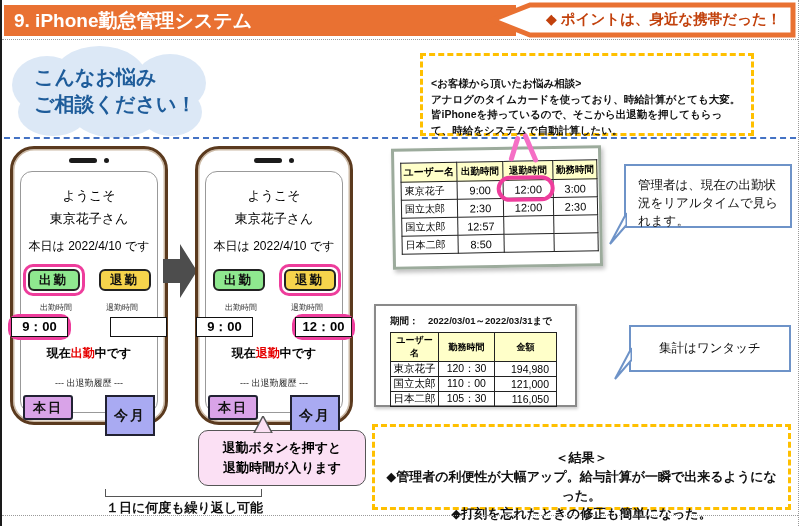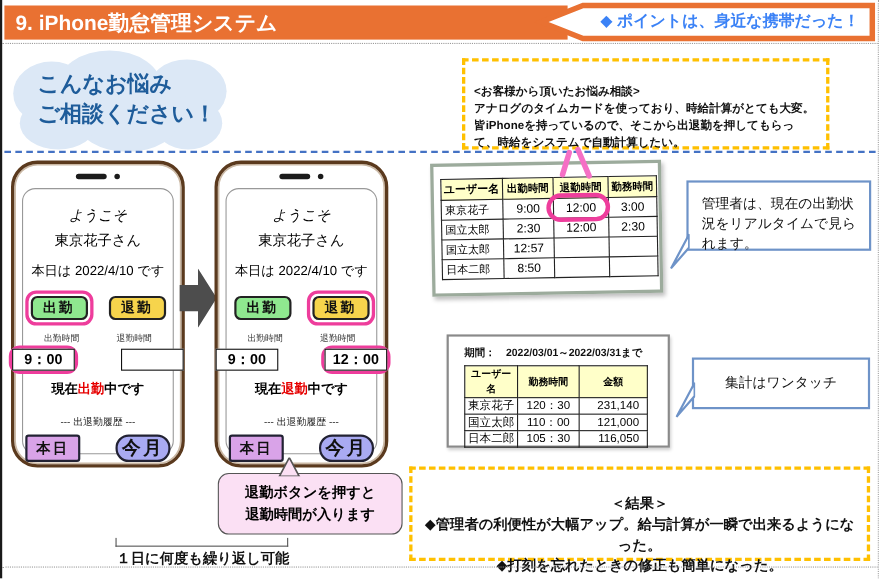--- a/index.html
+++ b/index.html
@@ -10,21 +10,21 @@
 
   
   .header-bar { position:absolute; left:2px; top:5px; width:512px; height:31px;
     background:var(--accent,#E97132); color:#fff; font-weight:bold; font-size:19px;
     display:flex; align-items:center; padding-left:10px; }
   .dotted-sep { position:absolute; left:0; right:0; border-top:1.5px dotted #9a9a9a; }
   .ribbon { position:absolute; left:484px; top:1px; width:313px; height:38px; }
   .ribbon svg { position:absolute; left:0; top:0; }
   .ribbon-text { position:absolute; left:48px; right:6px; top:0; bottom:2px;
     display:flex; align-items:center; justify-content:center;
-    font-size:14.5px; font-weight:bold; color:#3b82f6; }
+    font-size:14.5px; font-weight:bold; color:#c2410c; }
   .blue-sep { position:absolute; left:2px; right:2px; top:137px; border-top:2px dashed var(--blue_sep,#4472C4); }
 
   
   .cloud { position:absolute; left:10px; top:46px; width:205px; height:98px; }
   .cl { position:absolute; background:var(--cloud_bg,#DCE8F6); border-radius:50%; }
   .c1{left:0;top:10px;width:70px;height:58px}.c2{left:40px;top:0;width:95px;height:66px}
   .c3{left:122px;top:8px;width:72px;height:58px}.c4{left:128px;top:42px;width:62px;height:48px}
   .c5{left:58px;top:36px;width:92px;height:56px}.c6{left:6px;top:42px;width:70px;height:48px}
   .cloud-text { position:absolute; left:22px; top:18px; font-size:20px; font-weight:bold;
     color:var(--cloud_text,#1E5C9A); line-height:1.35; white-space:pre-line; }
@@ -36,21 +36,21 @@
 
   
   .phone { position:absolute; top:146px; width:158px; height:279px; background:#fff;
     border:3px solid var(--phone_border,#5B3A1E); border-radius:24px;
     box-shadow:inset 0 0 0 1.5px #cbb9a5; }
   .speaker { position:absolute; top:9px; left:0; right:0; display:flex; justify-content:center; align-items:center; gap:7px; }
   .sbar { width:28px; height:4.5px; background:#1b1b1b; border-radius:3px; }
   .sdot { width:5px; height:5px; background:#1b1b1b; border-radius:50%; }
   .screen { position:absolute; left:7px; right:7px; top:22px; bottom:9px;
     border:1.5px solid #999; border-radius:12px; display:flex; flex-direction:column; align-items:center; }
-  .welcome { margin-top:15px; font-size:13px;font-style:italic; }
+  .welcome { margin-top:15px; font-size:13px; }
   .username { margin-top:5px; font-size:13px; }
   .dateline { margin-top:10px; font-size:12px; }
   .btnrow { margin-top:9px; display:flex; gap:9px; align-items:center; }
   .ring { border:3.5px solid transparent; border-radius:10px; padding:2px; display:inline-flex; }
   .ring.hl { border-color:var(--pink,#EE3D9C); }
   .btn { border:2px solid #222; border-radius:6px; font-size:12.5px; font-weight:bold;
     width:52px; height:22px; display:flex; align-items:center; justify-content:center;
     letter-spacing:2px; font-family:inherit; cursor:pointer; color:#111; }
   .btn.green { background:var(--btn_green,#8FE88F); }
   .btn.yellow { background:var(--btn_yellow,#F6D44C); }
@@ -59,21 +59,21 @@
   .boxrow { margin-top:1px; display:flex;gap:36px; }
   .tring { border:3.5px solid transparent; border-radius:10px; display:inline-flex; }
   .tring.hl { border-color:var(--pink,#EE3D9C); }
   .tbox { width:57px; height:20px; border:1.8px solid #111; background:#fff;
     font-size:13px; font-weight:bold; display:flex; align-items:center; justify-content:center; }
   .status { margin-top:5px; font-size:12px; font-weight:bold; }
   .status .red { color:var(--red,#E60000); }
   .history { margin-top:15px; font-size:9px; color:#222; }
   .navrow { margin-top:5px; display:flex; gap:32px; }
   .btn.nav1 { width:50px; height:25px; font-size:13px; border:2px solid #223; border-radius:3px; background:var(--btn_purple,#D9A3E8); }
-  .btn.nav2 { width:50px; height:25px; font-size:17px; border:2px solid #223; border-radius:12px; background:var(--btn_violet,#A9AAF2); }
+  .btn.nav2 { width:50px; height:41px; font-size:14px; border:2px solid #223; border-radius:0; background:var(--btn_violet,#A9AAF2); }
 
   .big-arrow { position:absolute; left:161px; top:244px; width:34px; height:54px;
     background:var(--arrow,#4D4D4D);
     clip-path:polygon(0 28%,50% 28%,50% 0,100% 50%,50% 100%,50% 72%,0 72%); }
 
   
   .card1 { position:absolute; left:390px; top:147px; width:210px; height:121px;
     border:3px solid var(--card1_border,#9CAB9C); background:#fff; transform:rotate(-1deg);
     box-shadow:2px 3px 4px rgba(0,0,0,.25); }
   table { border-collapse:collapse; }
@@ -90,21 +90,21 @@
   .s2 { left:134px; top:-17px; height:31px; transform:rotate(-22deg); }
 
   
   .callout { position:absolute; background:#fff; border:2px solid var(--callout_border,#6E93C8);
     font-size:12.5px; line-height:1.45; color:#111; }
   .callout-1 { left:622px; top:164px; width:168px; height:64px; padding:10px 6px 0 12px; }
   .callout-2 { left:627px; top:325px; width:162px; height:47px; display:flex; align-items:center; justify-content:center; }
   .tail { position:absolute; left:-17px; }
 
   
-  .card2 { position:absolute; left:404px; top:304px; width:203px; height:103px;
+  .card2 { position:absolute; left:372px; top:304px; width:203px; height:103px;
     border:2px solid #8a8a8a; background:#fff; box-shadow:1px 2px 3px rgba(0,0,0,.2); }
   .period { font-size:9.5px; font-weight:bold; margin:9px 0 4px 14px; color:#111; }
   .t2 { margin-left:14px; }
   .t2 th, .t2 td { border:1px solid #222; }
   .t2 th { background:var(--table_header_bg,#FFFFC9); font-size:9px; padding:1px 2px; }
   .t2 td { font-size:10.5px; text-align:center; height:15px; padding:0 2px; }
   .t2 .cn { width:48px; } .t2 .ct { width:56px; } .t2 .ca { width:62px; }
   .t2 td.amt { text-align:right; padding-right:7px; }
   .t2 td.nob { border:none; font-size:10px; }
 
@@ -298,21 +298,21 @@
         <tr>
           <th class="cn">ユーザー名</th>
           <th class="ct">勤務時間</th>
           <th class="ca">金額</th>
         </tr>
       </thead>
       <tbody>
         <tr>
           <td>東京花子</td>
           <td>120：30</td>
-          <td class="amt">231,140</td>
+          <td class="amt">194,980</td>
         </tr>
         <tr>
           <td>国立太郎</td>
           <td>110：00</td>
           <td class="amt">121,000</td>
         </tr>
         <tr>
           <td>日本二郎</td>
           <td>105：30</td>
           <td class="amt">116,050</td>

